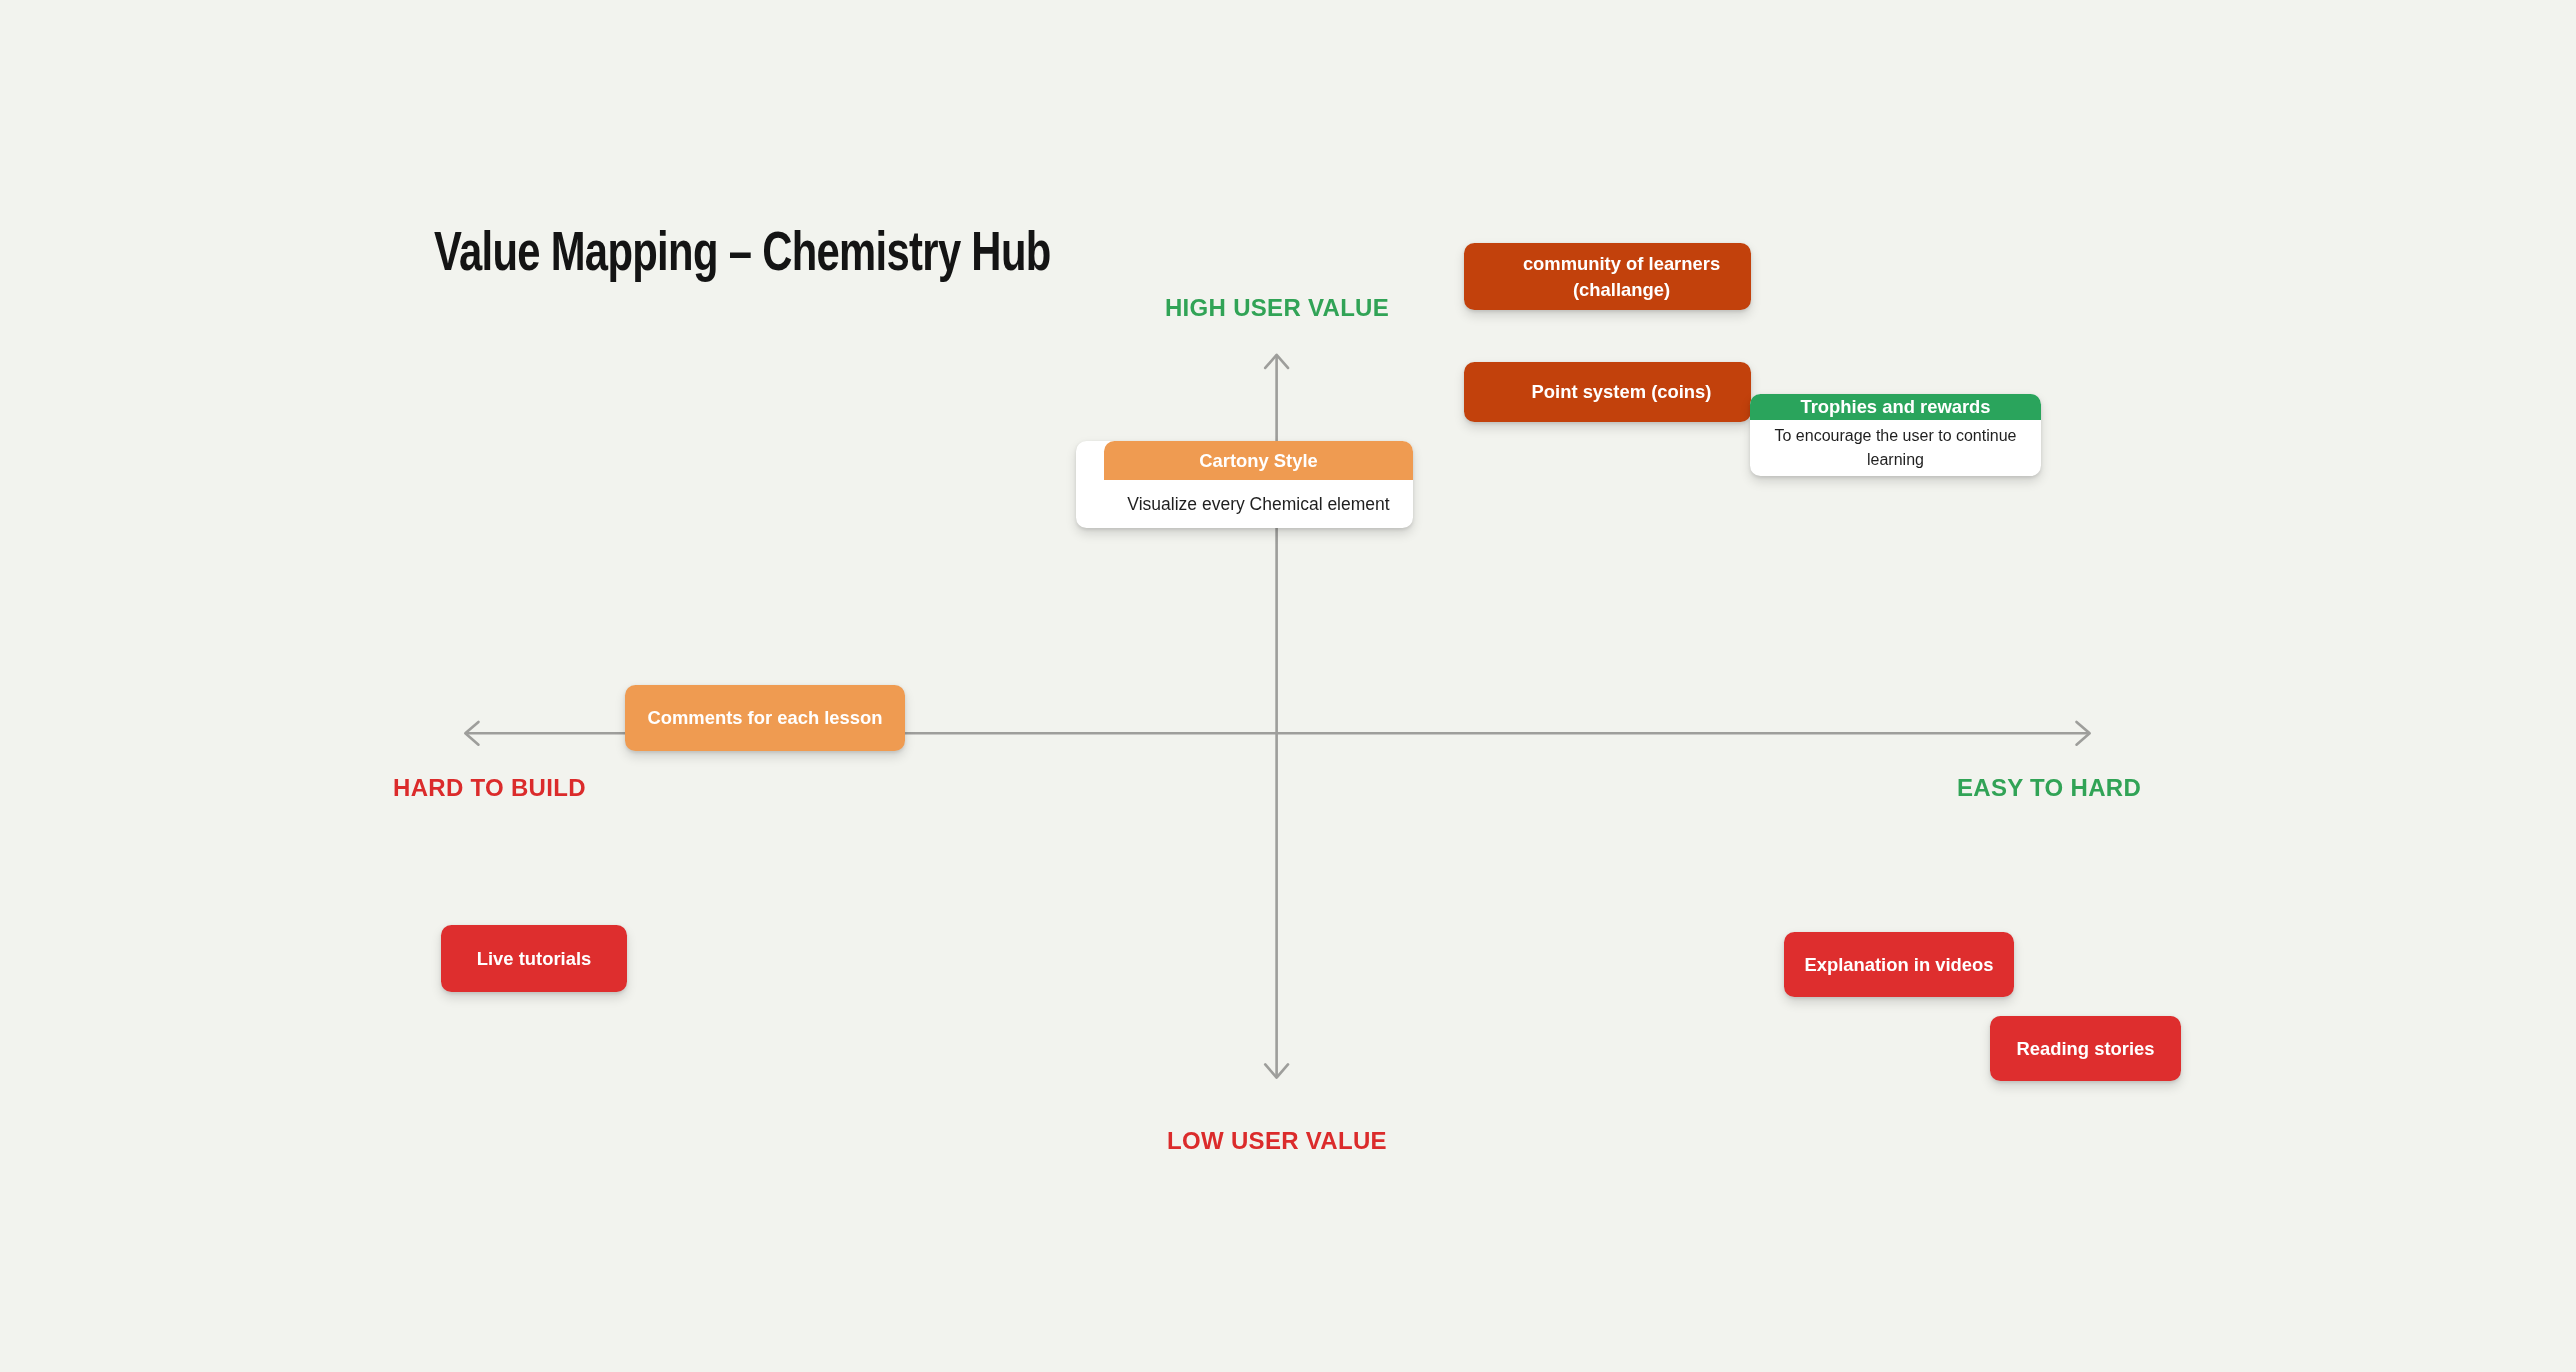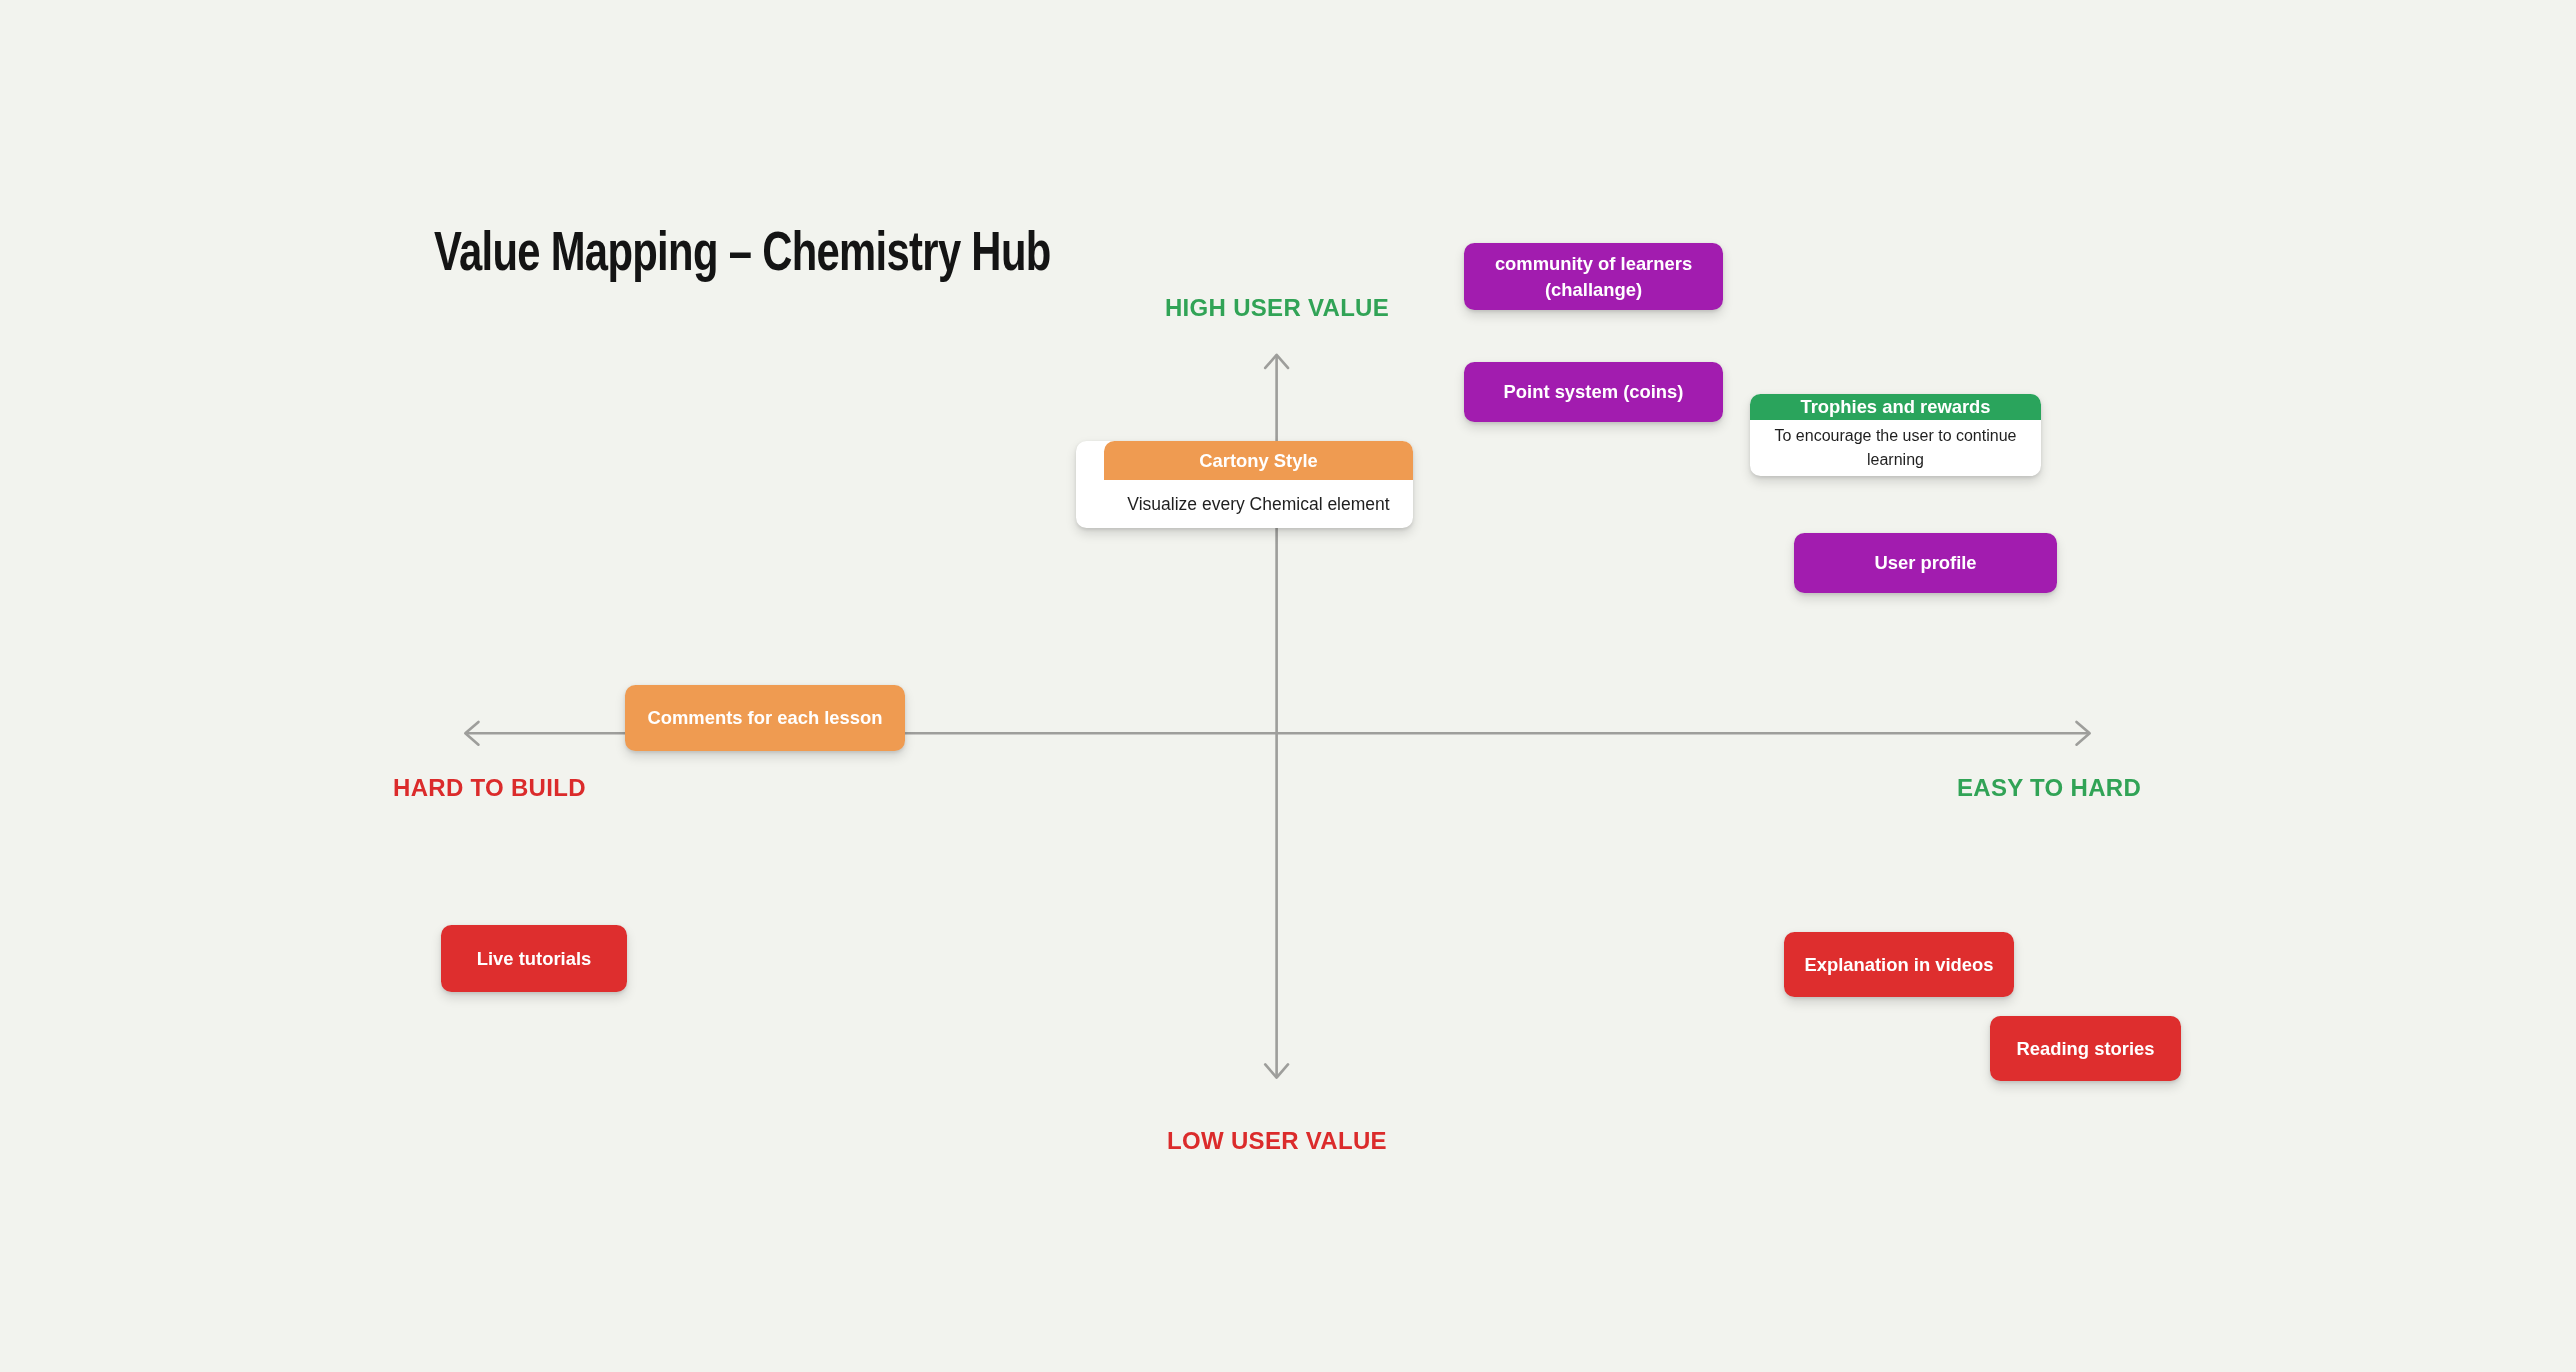--- a/index.html
+++ b/index.html
@@ -35,21 +35,21 @@
   #label-easy{left:1957px;top:774px;}
 
   
   .card{
     position:absolute;z-index:2;border-radius:10.5px;
     display:flex;align-items:center;justify-content:center;
     text-align:center;color:#FFFFFF;font-weight:bold;font-size:18.4px;
     line-height:1.4;white-space:pre-line;
     box-shadow:0 5.3px 10.5px rgba(0,0,0,0.13), 0 1.8px 3.5px rgba(0,0,0,0.10);
   }
-  .card.green{background:#a21caf;}
+  .card.green{background:#c2410c;padding-left:28px;}
   .card.orange{background:#EF9B51;}
   .card.red{background:#DE2E2E;}
 
   #card-community{left:1464px;top:243px;width:259px;height:67px;}
   #card-curriculum{left:1794px;top:286px;width:263px;height:64px;}
   #card-points{left:1464px;top:362px;width:259px;height:60px;}
   #card-user-profile{left:1794px;top:533px;width:263px;height:60px;}
   #card-comments{left:625px;top:685px;width:280px;height:66px;}
   #card-live{left:441px;top:925px;width:186px;height:67px;}
   #card-explain{left:1784px;top:932px;width:230px;height:65px;}
@@ -99,21 +99,20 @@
   </div>
 
   <div class="quad-label green" id="label-high">HIGH USER VALUE</div>
   <div class="quad-label red" id="label-low">LOW USER VALUE</div>
   <div class="quad-label red" id="label-hard">HARD TO BUILD</div>
   <div class="quad-label green" id="label-easy">EASY TO HARD</div>
 
   <div class="card green" id="card-community">community of learners
 (challange)</div>
   <div class="card green" id="card-points">Point system (coins)</div>
-  <div class="card green" id="card-user-profile">User profile</div>
 
   <div class="note-card" id="card-trophies">
     <div class="head green">Trophies and rewards</div>
     <div class="body">To encourage the user to continue
 learning</div>
   </div>
 
   <div class="note-card" id="card-cartony">
     <div class="head orange">Cartony Style</div>
     <div class="body">Visualize every Chemical element</div>

